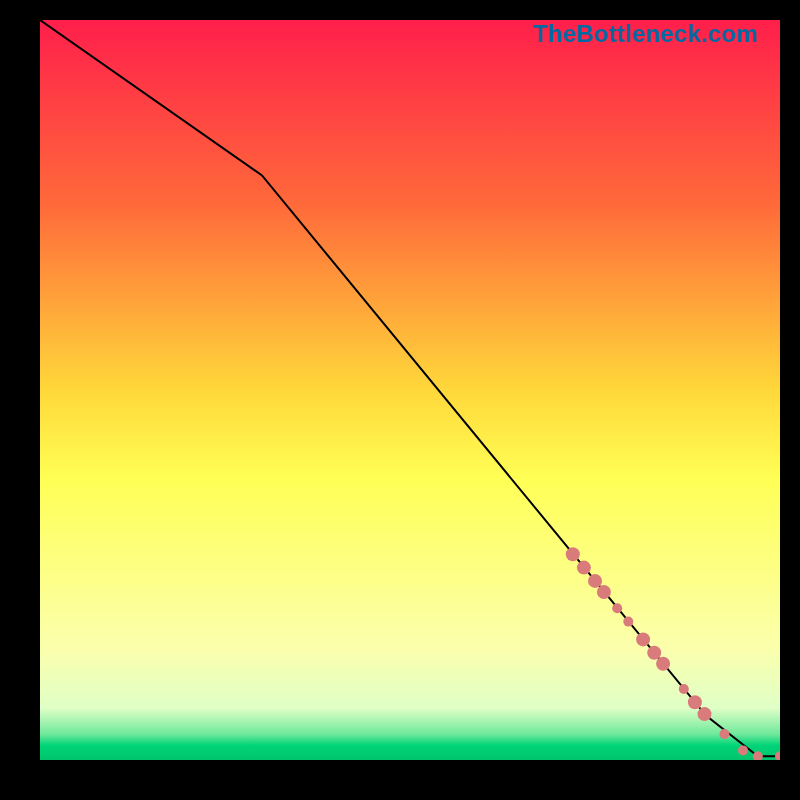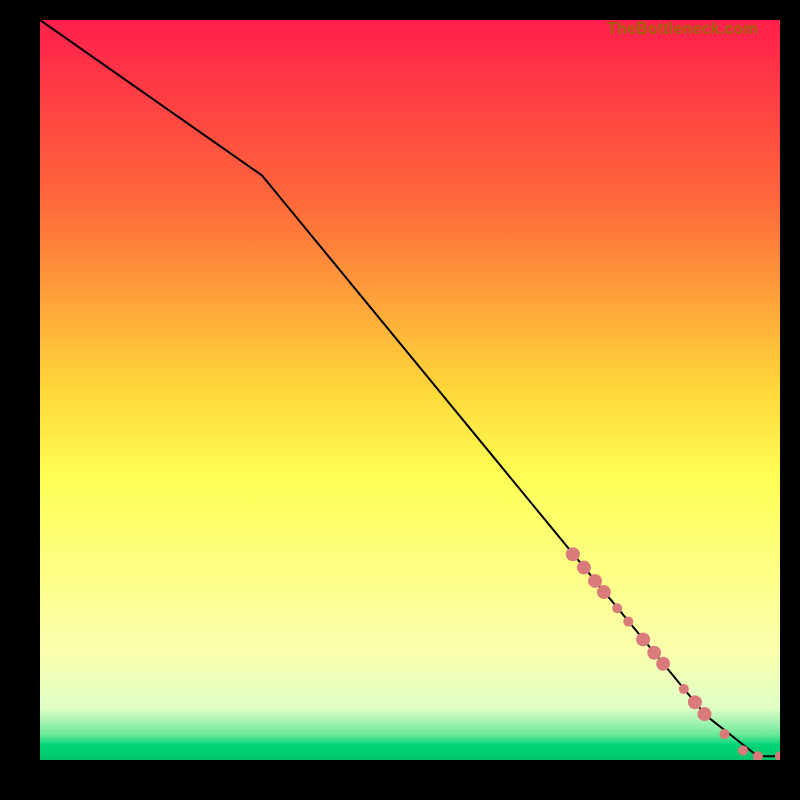--- a/index.html
+++ b/index.html
@@ -26,23 +26,23 @@
     overflow: hidden;
   }
   .gradient {
     position: absolute;
     left: 0; top: 0; right: 0; bottom: 0;
   }
   .watermark {
     position: absolute;
     top: 0px;
     right: 22px;
-    font-size: 16px;
+    font-size: 24px;
     font-weight: 600;
-    color: #a16207;
+    color: #0369a1;
     letter-spacing: 0.2px;
   }
   svg.overlay {
     position: absolute;
     left: 0; top: 0;
     width: 740px; height: 740px;
   }
 </style>
 </head>
 <body>

